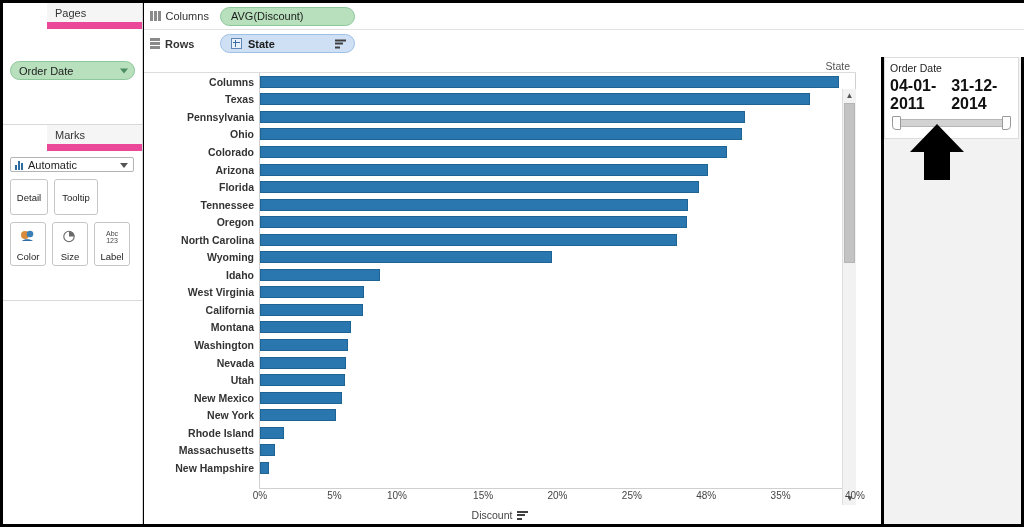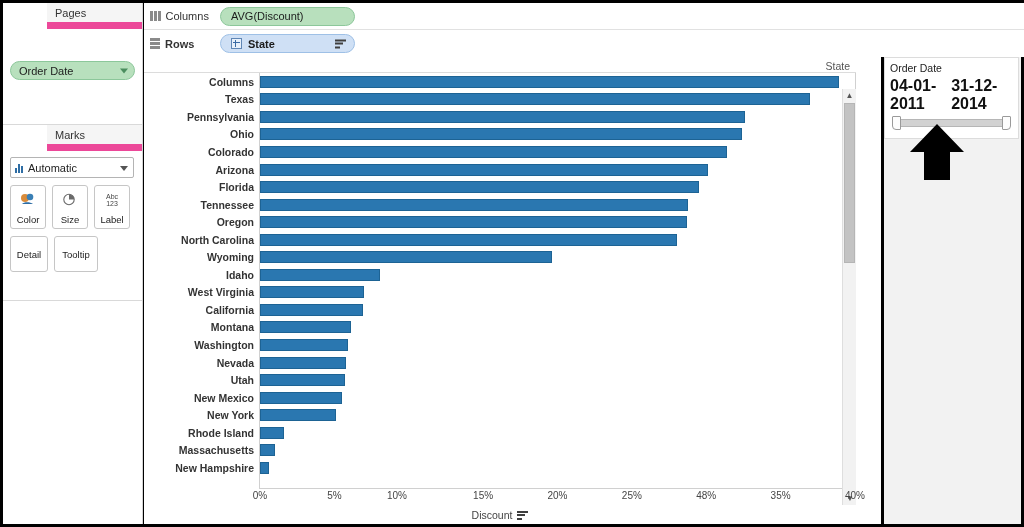--- a/index.html
+++ b/index.html
@@ -58,21 +58,21 @@
     width:0;height:0;
     border-left:4px solid transparent;
     border-right:4px solid transparent;
     border-top:5px solid #4b8d5e;
   }
   
   #marks-section{height:175px;}
   #marks-section .shelf-body{padding:6px 7px;box-sizing:border-box;}
   #marks-type-select{
     display:flex;align-items:center;
-    width:124px;height:21px;
+    width:124px;height:15px;
     border:1px solid #b4b4b4;background:#fff;
     border-radius:2px;font-size:11px;color:#222;
     box-sizing:border-box;padding:0 4px;
     position:relative;
   }
   .bar-icon{display:inline-flex;align-items:flex-end;gap:1px;height:10px;margin-right:5px;}
   .bar-icon i{display:block;width:2px;background:#2e6da4;}
   .bar-icon i:nth-child(1){height:5px;}
   .bar-icon i:nth-child(2){height:9px;}
   .bar-icon i:nth-child(3){height:7px;}
@@ -311,20 +311,29 @@
           <span class="bar-icon">
               <i></i>
               <i></i>
               <i></i>
             </span>
           <span>Automatic</span>
           <span class="sel-caret"></span>
         </div>
 
         <div class="marks-row">
+          <div class="mark-btn-sm">
+            <span>Detail</span>
+          </div>
+          <div class="mark-btn-sm wide">
+            <span>Tooltip</span>
+          </div>
+        </div>
+
+        <div class="marks-row">
           <div class="mark-btn">
             <span class="glyph">
               <svg width="18" height="16" viewBox="0 0 18 16" aria-hidden="true">
                 <circle cx="6" cy="6" r="4" fill="#d98b3a"></circle>
                 <circle cx="11" cy="5" r="3.3" fill="#3a7fb5"></circle>
                 <path d="M3 12c1.6-2.2 8-2.6 11 0z" fill="#2e6da4"></path>
               </svg>
             </span>
             <span>Color</span>
           </div>
@@ -340,29 +349,20 @@
           </div>
 
           <div class="mark-btn">
             <span class="glyph">
               <span class="lbl-abc">
                 <span>Abc</span><br>
                 <span>123</span>
               </span>
             </span>
             <span>Label</span>
-          </div>
-        </div>
-
-        <div class="marks-row">
-          <div class="mark-btn-sm">
-            <span>Detail</span>
-          </div>
-          <div class="mark-btn-sm wide">
-            <span>Tooltip</span>
           </div>
         </div>
 
       </div>
     </div>
   </div>
 
   <div id="shelf-area">
 
     <div class="shelf-row">

